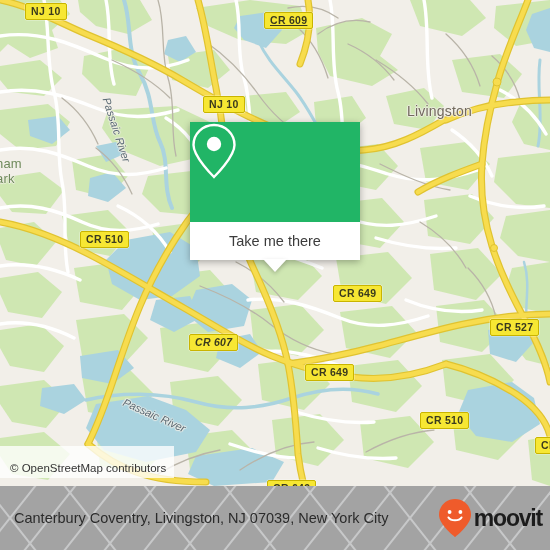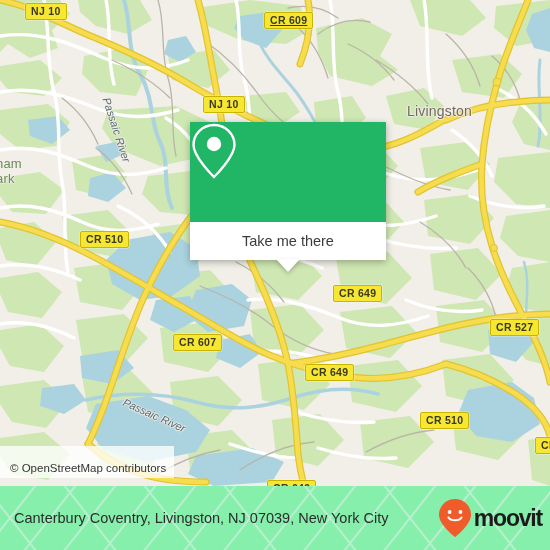--- a/index.html
+++ b/index.html
@@ -28,31 +28,31 @@
   .shield{position:absolute;background:#f7e733;border:1.3px solid #c9b400;border-radius:2px;
           color:#3a3a1e;font-size:10.5px;font-weight:bold;letter-spacing:.3px;
           padding:1.5px 5px 2px 5px;white-space:nowrap;line-height:11px;
           box-shadow:0 0 0 .5px rgba(255,255,255,.5);}
 
   
   .attrib{position:absolute;left:0;bottom:8px;background:rgba(255,255,255,.78);
           color:#333;font-size:11.5px;padding:16px 8px 4px 10px;white-space:nowrap;}
 
   
-  .card{position:absolute;left:190px;top:122px;width:196px;
+  .card{position:absolute;left:190px;top:122px;width:170px;
         box-shadow:0 2px 7px rgba(0,0,0,.30);background:#fff;}
   .card-top{height:100px;background:#21b566;display:flex;align-items:center;justify-content:center;}
   .card-bot{height:38px;background:#fff;display:flex;align-items:center;justify-content:center;}
   .card-bot span{font-size:14.5px;color:#3c3c3c;}
   .tail{position:absolute;left:50%;bottom:-12px;margin-left:-12px;width:0;height:0;
         border-left:12px solid transparent;border-right:12px solid transparent;
         border-top:13px solid #fff;filter:drop-shadow(0 2px 2px rgba(0,0,0,.22));}
 
   
-  .footer{position:absolute;left:0;bottom:0;width:550px;height:64px;background:#86efac;
+  .footer{position:absolute;left:0;bottom:0;width:550px;height:64px;background:#a3a3a3;
           display:flex;align-items:center;overflow:hidden;}
   .fwm{position:absolute;left:0;top:0;width:550px;height:64px;opacity:.5;}
   .ftext{position:relative;padding-left:14px;padding-right:6px;font-size:14.5px;color:#2b2b2b;
          line-height:20px;max-width:408px;}
   .logo{position:absolute;right:8px;top:50%;transform:translateY(-50%);
         display:flex;align-items:center;gap:2px;}
   .logo .word{font-size:23px;font-weight:bold;color:#1c1c1c;letter-spacing:-1.2px;line-height:31px;}
 </style>
 </head>
 <body>
@@ -250,21 +250,21 @@
 
     <div class="riv" style="left:112px;top:96px;transform:rotate(72deg);transform-origin:left top;">Passaic River</div>
     <div class="riv" style="left:126px;top:396px;transform:rotate(24deg);transform-origin:left top;">Passaic River</div>
 
     <div class="shield" style="left:25px;top:3px;">NJ 10</div>
     <div class="shield" style="left:264px;top:12px;text-decoration:underline;">CR 609</div>
     <div class="shield" style="left:203px;top:96px;">NJ 10</div>
     <div class="shield" style="left:80px;top:231px;">CR 510</div>
     <div class="shield" style="left:333px;top:285px;">CR 649</div>
     <div class="shield" style="left:490px;top:319px;">CR 527</div>
-    <div class="shield" style="left:173px;top:334px;">CR 607</div>
+    <div class="shield" style="left:189px;top:334px;font-style:italic;">CR 607</div>
     <div class="shield" style="left:305px;top:364px;">CR 649</div>
     <div class="shield" style="left:420px;top:412px;">CR 510</div>
     <div class="shield" style="left:535px;top:437px;">CR</div>
     <div class="shield" style="left:267px;top:480px;">CR 649</div>
 
     <div class="card">
       <div class="card-top">
         <svg width="48" height="58" viewBox="0 0 48 58">
           <path d="M24,3 C12.5,3 3.5,12 3.5,23 C3.5,35 24,55 24,55 C24,55 44.5,35 44.5,23 C44.5,12 35.5,3 24,3 Z" fill="none" stroke="#ffffff" stroke-width="2.4"></path>
           <circle cx="24" cy="22" r="7.2" fill="#ffffff"></circle>

